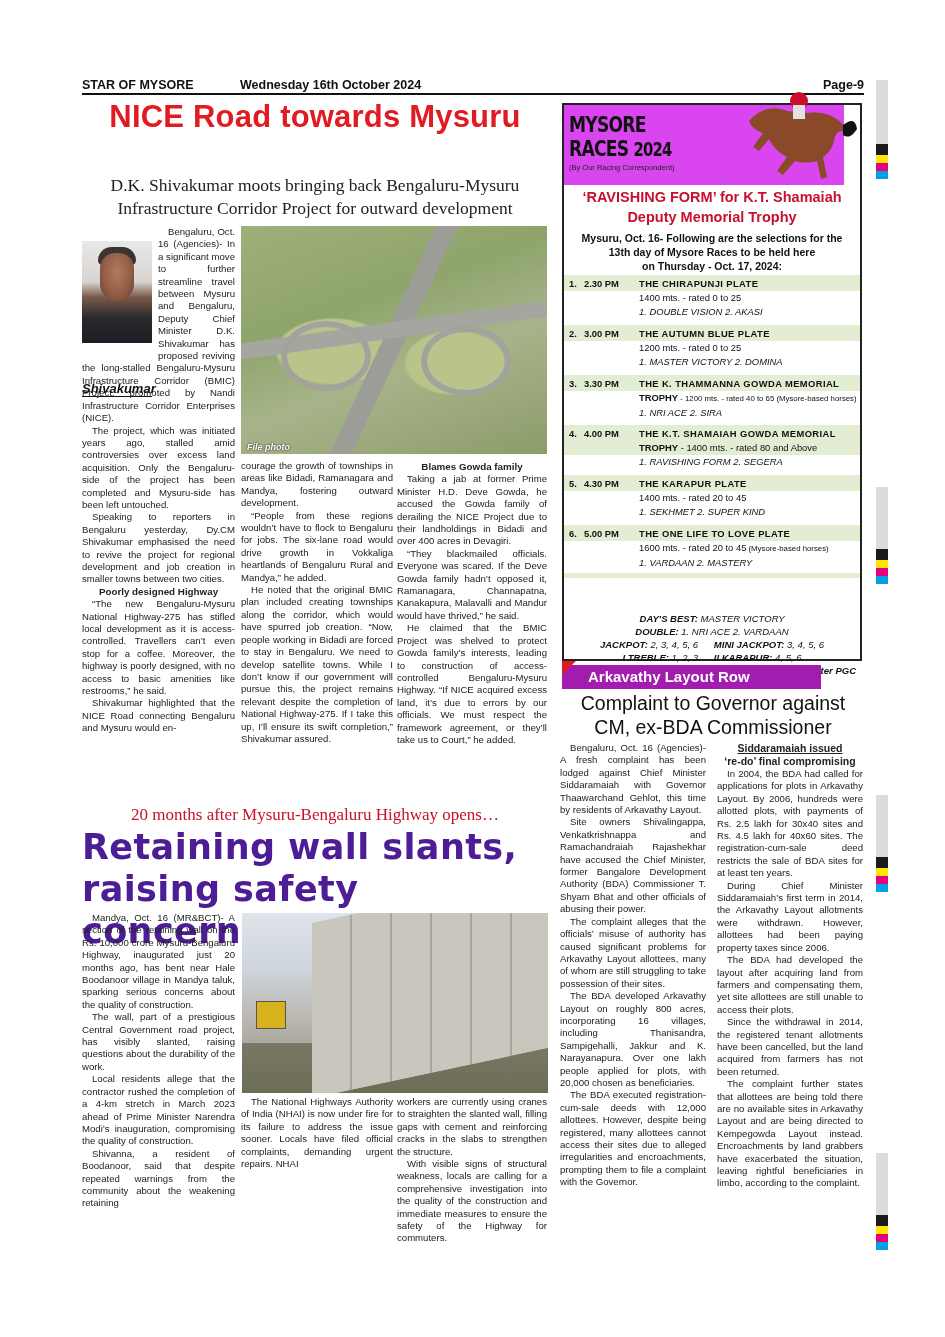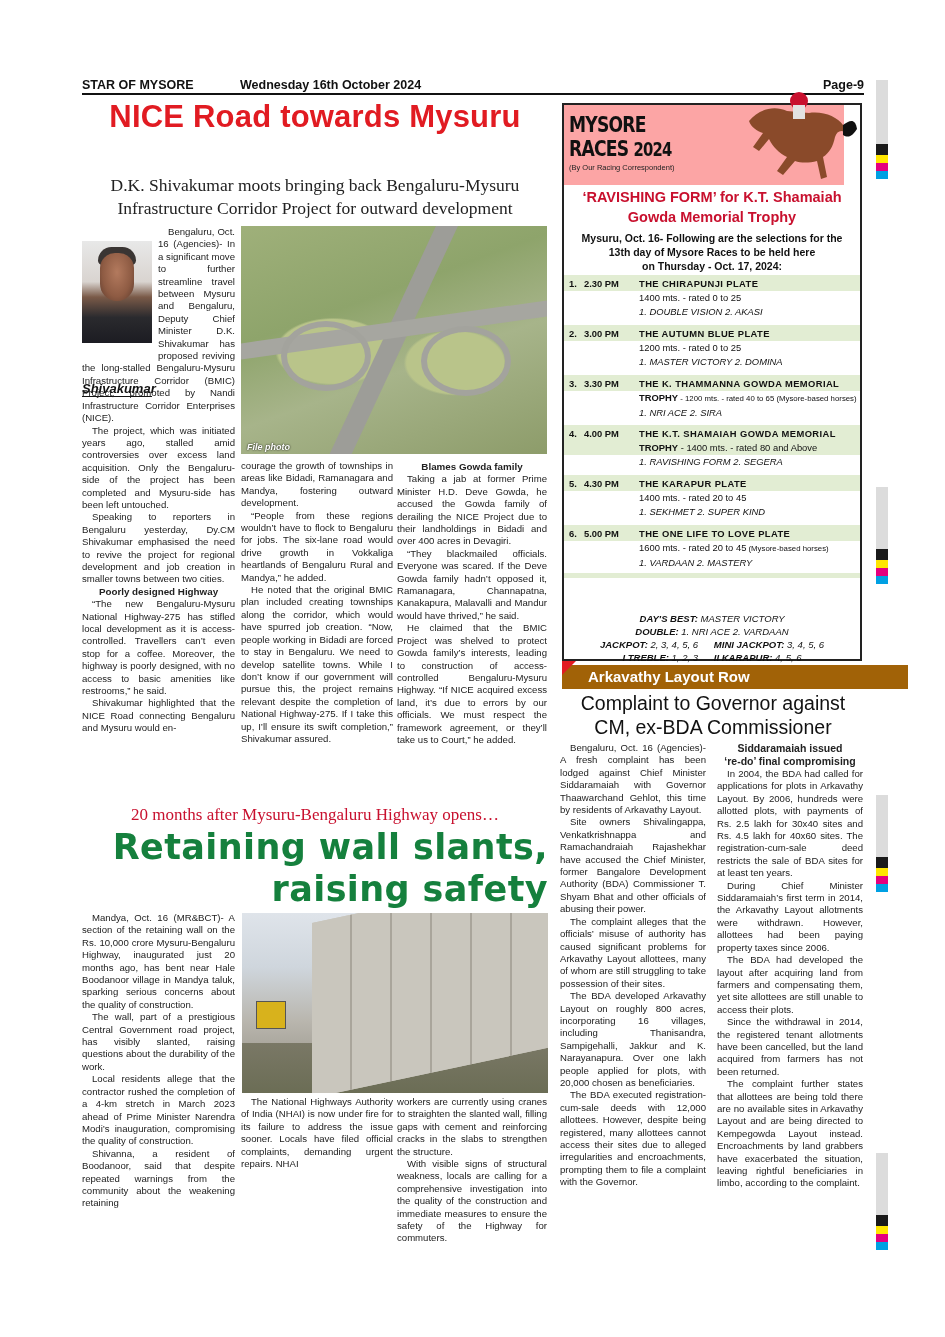--- a/index.html
+++ b/index.html
@@ -32,45 +32,45 @@
       radial-gradient(ellipse at 30% 55%, #b9c48a 0 18%, transparent 19%),
       radial-gradient(ellipse at 70% 60%, #b9c48a 0 16%, transparent 17%),
       linear-gradient(160deg, #9fb07a 0%, #8ea46b 35%, #a7b48a 60%, #8d9c6a 100%); overflow: hidden; }
   .photo-road .road1 { position: absolute; left: 140px; top: -20px; width: 20px; height: 280px; background: #9d9d98; transform: rotate(25deg); }
   .photo-road .road2 { position: absolute; left: -20px; top: 95px; width: 360px; height: 16px; background: #a6a6a0; transform: rotate(-8deg); }
   .photo-road .loop1 { position: absolute; left: 40px; top: 95px; width: 90px; height: 70px; border: 6px solid #a3a39d; border-radius: 50%; }
   .photo-road .loop2 { position: absolute; left: 180px; top: 100px; width: 90px; height: 70px; border: 6px solid #a3a39d; border-radius: 50%; }
   .photo-road .credit { position: absolute; left: 6px; bottom: 2px; color: #fff; font-size: 9px; font-style: italic; font-weight: bold; text-shadow: 0 0 2px #000; }
   
   .races { left: 562px; top: 103px; width: 300px; height: 558px; border: 2px solid #222; background: #fff; }
-  .races-head { position: absolute; left: 0; top: 0; width: 280px; height: 80px; background: #fca5a5; }
+  .races-head { position: absolute; left: 0; top: 0; width: 280px; height: 80px; background: #d946ef; }
   .races-title { position: absolute; left: 5px; top: 8px; font-family: "DejaVu Sans", sans-serif; font-weight: bold; font-size: 22px; line-height: 24px; letter-spacing: -1px; transform: scaleX(0.78); transform-origin: left top; color: #111; }
   .races-title .yr { font-size: 19px; }
   .races-corr { position: absolute; left: 5px; top: 58px; font-size: 7.5px; color: #222; text-align: center; }
   .horse { position: absolute; left: 175px; top: -14px; width: 120px; height: 92px; }
   .races-hl { position: absolute; left: 0; top: 82px; width: 296px; text-align: center; color: #c8102e; font-weight: bold; font-size: 14.5px; line-height: 20px; }
   .races-intro { position: absolute; left: 0; top: 126px; width: 296px; text-align: center; font-weight: bold; font-size: 10.5px; line-height: 14px; }
   .race { position: absolute; left: 0; width: 296px; font-size: 9.4px; }
   .race .bar { background: #e2edd3; height: 16px; padding-top: 3px; font-weight: bold; position: relative; }
   .race .num { position: absolute; left: 5px; }
   .race .time { position: absolute; left: 20px; }
   .race .name { position: absolute; left: 75px; letter-spacing: 0.4px; }
   .race .line { padding-left: 75px; line-height: 14px; }
   .race .picks { font-style: italic; }
   .small { font-size: 7.8px; }
   .races-foot { position: absolute; left: 0; top: 474px; width: 296px; font-size: 9.5px; font-style: italic; line-height: 13px; text-align: center; margin-top: 33px; }
   .races-foot b { font-weight: bold; }
   .races-foot .last { display: flex; justify-content: space-between; padding: 0 4px; }
   
-  .tagbar { left: 562px; top: 665px; width: 346px; height: 24px; background: #a16207; color: #fff; font-weight: bold; font-size: 15px; line-height: 24px; padding-left: 26px; }
+  .tagbar { left: 562px; top: 665px; width: 259px; height: 24px; background: #a21caf; color: #fff; font-weight: bold; font-size: 15px; line-height: 24px; padding-left: 26px; }
   .tagbar .flag { position: absolute; left: 0; top: -4px; width: 0; height: 0; border-top: 14px solid #e11b22; border-right: 14px solid transparent; }
   .h2 { left: 558px; top: 691px; width: 310px; text-align: center; font-size: 19.5px; line-height: 24px; color: #111; }
   
   .kicker { left: 82px; top: 805px; width: 466px; text-align: center; font-family: "Liberation Serif", serif; font-size: 17px; color: #c8102e; }
-  .h3 { left: 82px; top: 826px; width: 466px; text-align: right; font-family: "DejaVu Sans", sans-serif; font-weight: bold; font-size: 35px; line-height: 42px; letter-spacing: 0.4px; color: #15803d; }
+  .h3 { left: 82px; top: 826px; width: 466px; text-align: left; font-family: "DejaVu Sans", sans-serif; font-weight: bold; font-size: 35px; line-height: 42px; letter-spacing: 0.4px; color: #4c1d95; }
   .photo-wall { left: 242px; top: 913px; width: 306px; height: 180px; background: linear-gradient(180deg,#dfe4ea 0%,#cfd6dd 30%,#b9b6ae 60%,#8e8a7e 100%); overflow: hidden; }
   .photo-wall .wall { position: absolute; left: 70px; top: 10px; width: 260px; height: 175px; background: repeating-linear-gradient(90deg,#c9c6bd 0 38px,#a9a59b 38px 40px), #c9c6bd; transform: skewY(-12deg); transform-origin: left top; }
   .photo-wall .crane { position: absolute; left: 14px; top: 88px; width: 30px; height: 28px; background: #d8b21c; border: 1px solid #555; }
   .photo-wall .ground { position: absolute; left: 0; bottom: 0; width: 306px; height: 50px; background: linear-gradient(180deg,#7a7866 0%,#6b6d55 100%); }
 </style>
 </head>
 <body>
 
 <div class="abs masthead">
   <span class="paper">STAR OF MYSORE</span>
@@ -153,21 +153,21 @@
     <div class="races-corr">(By Our Racing Correspondent)</div>
     <svg class="horse" viewBox="0 0 120 92">
       <path d="M10 30 C20 18 35 14 48 20 L70 22 C85 20 98 26 104 34 L116 40 L108 42 C102 38 98 40 96 46 C94 56 90 62 84 66 L88 86 L82 88 L78 70 C70 72 62 72 56 70 L44 84 L38 80 L48 66 C40 62 34 56 30 48 L20 60 L14 56 L24 42 C18 40 12 36 10 30 Z" fill="#8a4a2a"></path>
       <path d="M104 34 C110 30 116 26 118 38 C114 44 110 48 104 44 Z" fill="#111"></path>
       <ellipse cx="60" cy="10" rx="9" ry="9" fill="#c8102e"></ellipse>
       <rect x="54" y="14" width="12" height="14" fill="#e2e2e2"></rect>
     </svg>
   </div>
   <div class="races-hl">
     <div>‘RAVISHING FORM’ for K.T. Shamaiah</div>
-    <div>Gowda Memorial Trophy</div>
+    <div>Deputy Memorial Trophy</div>
   </div>
   <div class="races-intro">
     <div>Mysuru, Oct. 16- Following are the selections for the</div>
     <div>13th day of Mysore Races to be held here</div>
     <div>on Thursday - Oct. 17, 2024:</div>
   </div>
 
   <div class="race" style="top:170px;">
     <div class="bar">
       <span class="num">1.</span>
@@ -250,21 +250,21 @@
   <div>CM, ex-BDA Commissioner</div>
 </div>
 <div class="abs body" style="left:560px;top:742px;width:146px;">
   <p>Bengaluru, Oct. 16 (Agencies)- A fresh complaint has been lodged against Chief Minister Siddaramaiah with Governor Thaawarchand Gehlot, this time by residents of Arkavathy Layout.</p>
   <p>Site owners Shivalingappa, Venkatkrishnappa and Ramachandraiah Rajashekhar have accused the Chief Minister, former Bangalore Development Authority (BDA) Commissioner T. Shyam Bhat and other officials of abusing their power.</p>
   <p>The complaint alleges that the officials’ misuse of authority has caused significant problems for Arkavathy Layout allottees, many of whom are still struggling to take possession of their sites.</p>
   <p>The BDA developed Arkavathy Layout on roughly 800 acres, incorporating 16 villages, including Thanisandra, Sampigehalli, Jakkur and K. Narayanapura. Over one lakh people applied for plots, with 20,000 chosen as beneficiaries.</p>
   <p>The BDA executed registration-cum-sale deeds with 12,000 allottees. However, despite being registered, many allottees cannot access their sites due to alleged irregularities and encroachments, prompting them to file a complaint with the Governor.</p>
 </div>
 <div class="abs body" style="left:717px;top:742px;width:146px;">
-  <p class="sub" style="font-size:10.5px;line-height:13px;">Siddaramaiah issued</p>
+  <p class="sub" style="font-size:10.5px;line-height:13px;text-decoration:underline;">Siddaramaiah issued</p>
   <p class="sub" style="font-size:10.5px;line-height:13px;">‘re-do’ final compromising</p>
   <p>In 2004, the BDA had called for applications for plots in Arkavathy Layout. By 2006, hundreds were allotted plots, with payments of Rs. 2.5 lakh for 30x40 sites and Rs. 4.5 lakh for 40x60 sites. The registration-cum-sale deed restricts the sale of BDA sites for at least ten years.</p>
   <p>During Chief Minister Siddaramaiah’s first term in 2014, the Arkavathy Layout allotments were withdrawn. However, allottees had been paying property taxes since 2006.</p>
   <p>The BDA had developed the layout after acquiring land from farmers and compensating them, yet site allottees are still unable to access their plots.</p>
   <p>Since the withdrawal in 2014, the registered tenant allotments have been cancelled, but the land acquired from farmers has not been returned.</p>
   <p>The complaint further states that allottees are being told there are no available sites in Arkavathy Layout and are being directed to Kempegowda Layout instead. Encroachments by land grabbers have exacerbated the situation, leaving rightful beneficiaries in limbo, according to the complaint.</p>
 </div>
 
 <div class="abs kicker">20 months after Mysuru-Bengaluru Highway opens…</div>
 <div class="abs h3">

